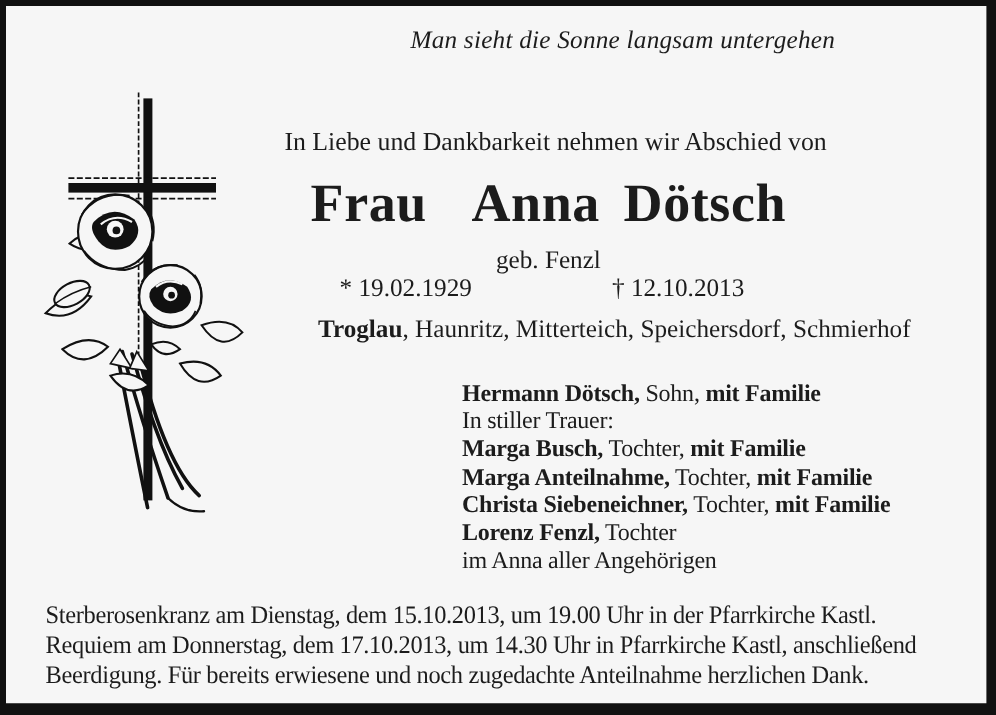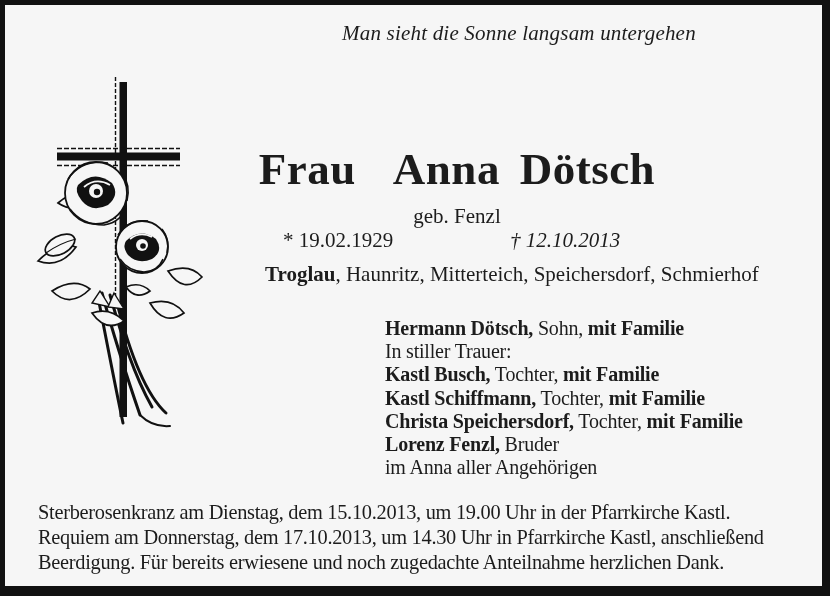--- a/index.html
+++ b/index.html
@@ -37,21 +37,21 @@
     font-size: 45px; font-weight: bold;
     white-space: pre;
     word-spacing: 8px;
     letter-spacing: 0.5px;
   }
   .maiden {
     left: 232px; top: 199px; width: 440px;
     text-align: center; font-size: 21px;
   }
   .birth { left: 258px; top: 223px; font-size: 21px; white-space: nowrap; margin-left: 20px; }
-  .death { left: 505px; top: 223px; font-size: 21px; white-space: nowrap; font-style: italic; }
+  .death { left: 505px; top: 223px; font-size: 21px; white-space: nowrap; }
   .places { left: 232px; top: 257px; font-size: 21px; white-space: nowrap; margin-left: 28px; }
 
   .trauer {
     left: 380px; top: 312px;
     font-size: 20px; line-height: 23.2px;
     letter-spacing: -0.2px;
     white-space: nowrap;
   }
   .announce {
     left: 33px; top: 495px;
@@ -123,36 +123,37 @@
     <g fill="#f6f6f6" stroke="#111" stroke-width="1.4">
       <path d="M70 216 L80 232 L62 228 Z"></path>
       <path d="M84 218 L94 234 L78 232 Z"></path>
     </g>
   </svg>
 
   <div class="abs motto">
     <div>Man sieht die Sonne langsam untergehen</div>
   </div>
 
+  <div class="abs intro">In Liebe und Dankbarkeit nehmen wir Abschied von</div>
 
   <div class="abs name">Frau  Anna Dötsch</div>
   <div class="abs maiden">geb. Fenzl</div>
 
   <span class="abs birth">* 19.02.1929</span>
   <span class="abs death">† 12.10.2013</span>
 
   <div class="abs places"><span class="b">Troglau</span><span>, Haunritz, Mitterteich, Speichersdorf, Schmierhof</span></div>
 
   <div class="abs trauer">
     <div><span class="b">Hermann Dötsch,</span><span> Sohn, </span><span class="b">mit Familie</span></div>
     <div>In stiller Trauer:</div>
-    <div><span class="b">Kastl Busch,</span><span> Tochter, </span><span class="b">mit Familie</span></div>
-    <div><span class="b">Kastl Schiffmann,</span><span> Tochter, </span><span class="b">mit Familie</span></div>
-    <div><span class="b">Christa Speichersdorf,</span><span> Tochter, </span><span class="b">mit Familie</span></div>
-    <div><span class="b">Lorenz Fenzl,</span><span> Bruder</span><span class="b"></span></div>
+    <div><span class="b">Marga Busch,</span><span> Tochter, </span><span class="b">mit Familie</span></div>
+    <div><span class="b">Marga Anteilnahme,</span><span> Tochter, </span><span class="b">mit Familie</span></div>
+    <div><span class="b">Christa Siebeneichner,</span><span> Tochter, </span><span class="b">mit Familie</span></div>
+    <div><span class="b">Lorenz Fenzl,</span><span> Tochter</span><span class="b"></span></div>
     <div>im Anna aller Angehörigen</div>
   </div>
 
   <div class="abs announce">
     <div>Sterberosenkranz am Dienstag, dem 15.10.2013, um 19.00 Uhr in der Pfarrkirche Kastl.</div>
     <div>Requiem am Donnerstag, dem 17.10.2013, um 14.30 Uhr in Pfarrkirche Kastl, anschließend</div>
     <div>Beerdigung. Für bereits erwiesene und noch zugedachte Anteilnahme herzlichen Dank.</div>
   </div>
 
 </div>

